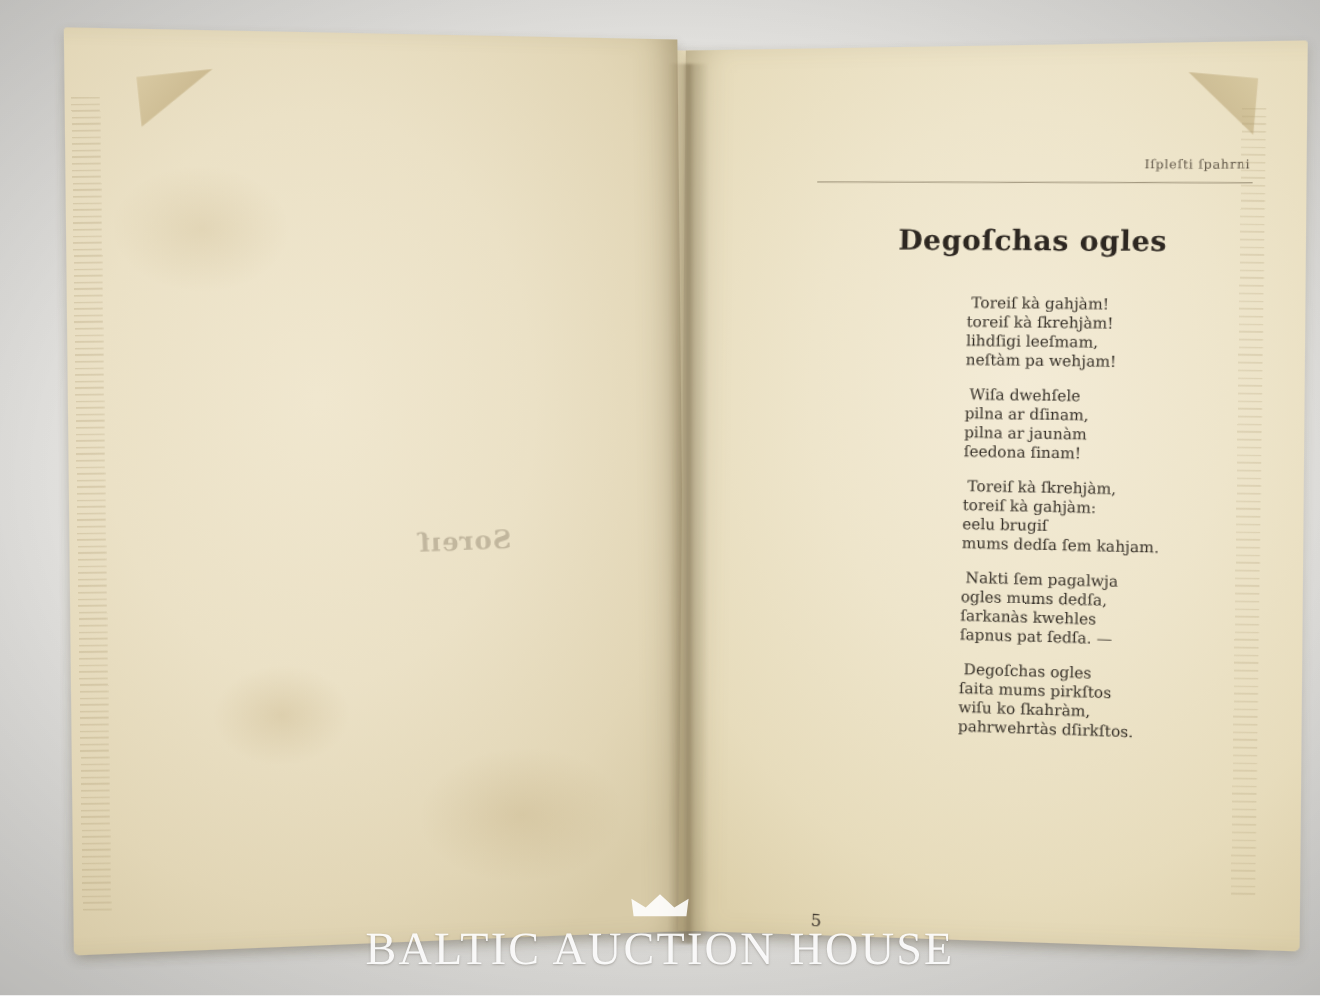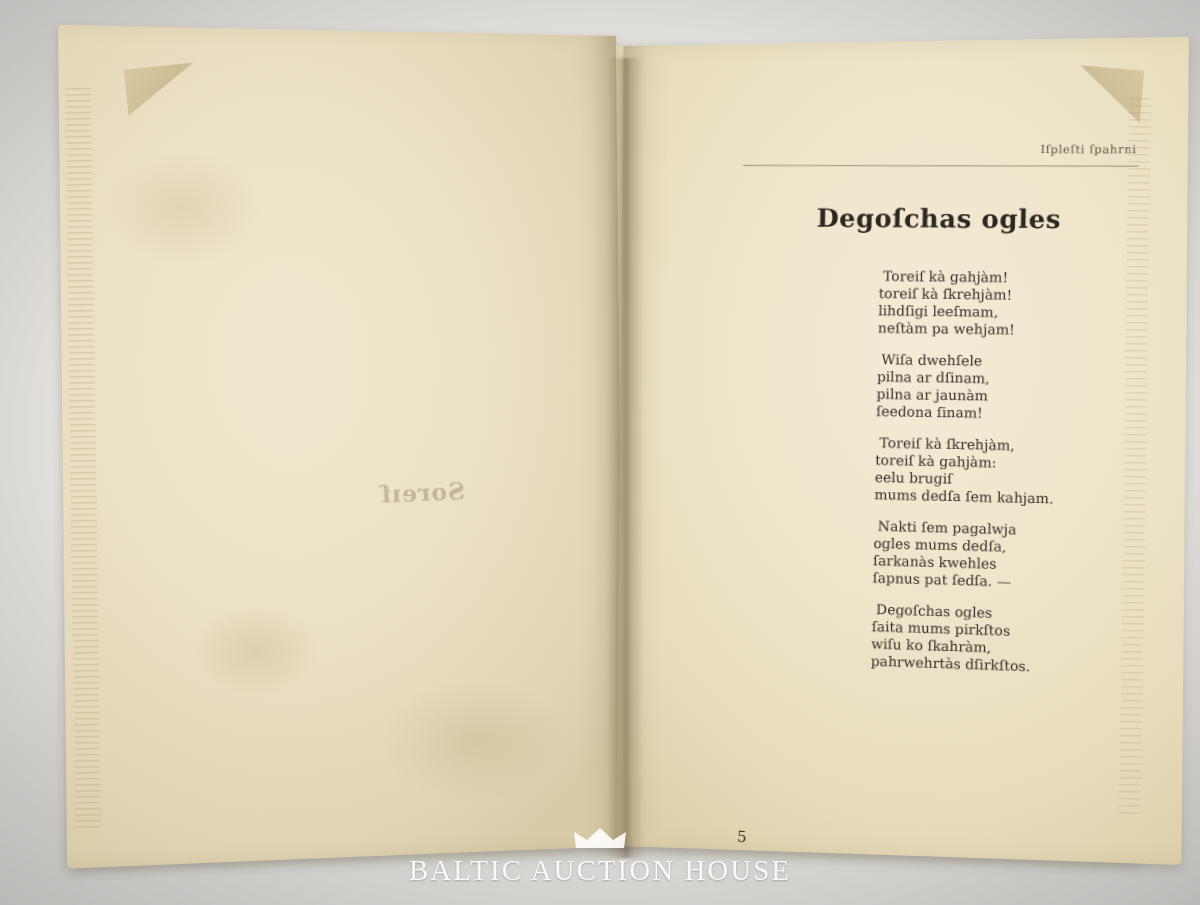--- a/index.html
+++ b/index.html
@@ -278,21 +278,21 @@
   }
   .wm-crown {
     display: block;
     margin: 0 auto 2px auto;
     width: 54px;
     height: 26px;
     color: rgba(255,255,255,0.88);
   }
   .wm-text {
     font-family: "Liberation Serif", serif;
-    font-size: 29px;
+    font-size: 42px;
     letter-spacing: 2px;
     color: rgba(255,255,255,0.92);
     text-shadow: 0 1px 2px rgba(80,75,65,0.35);
   }
 </style>
 </head>
 <body>
 
 <div id="scene">
 

